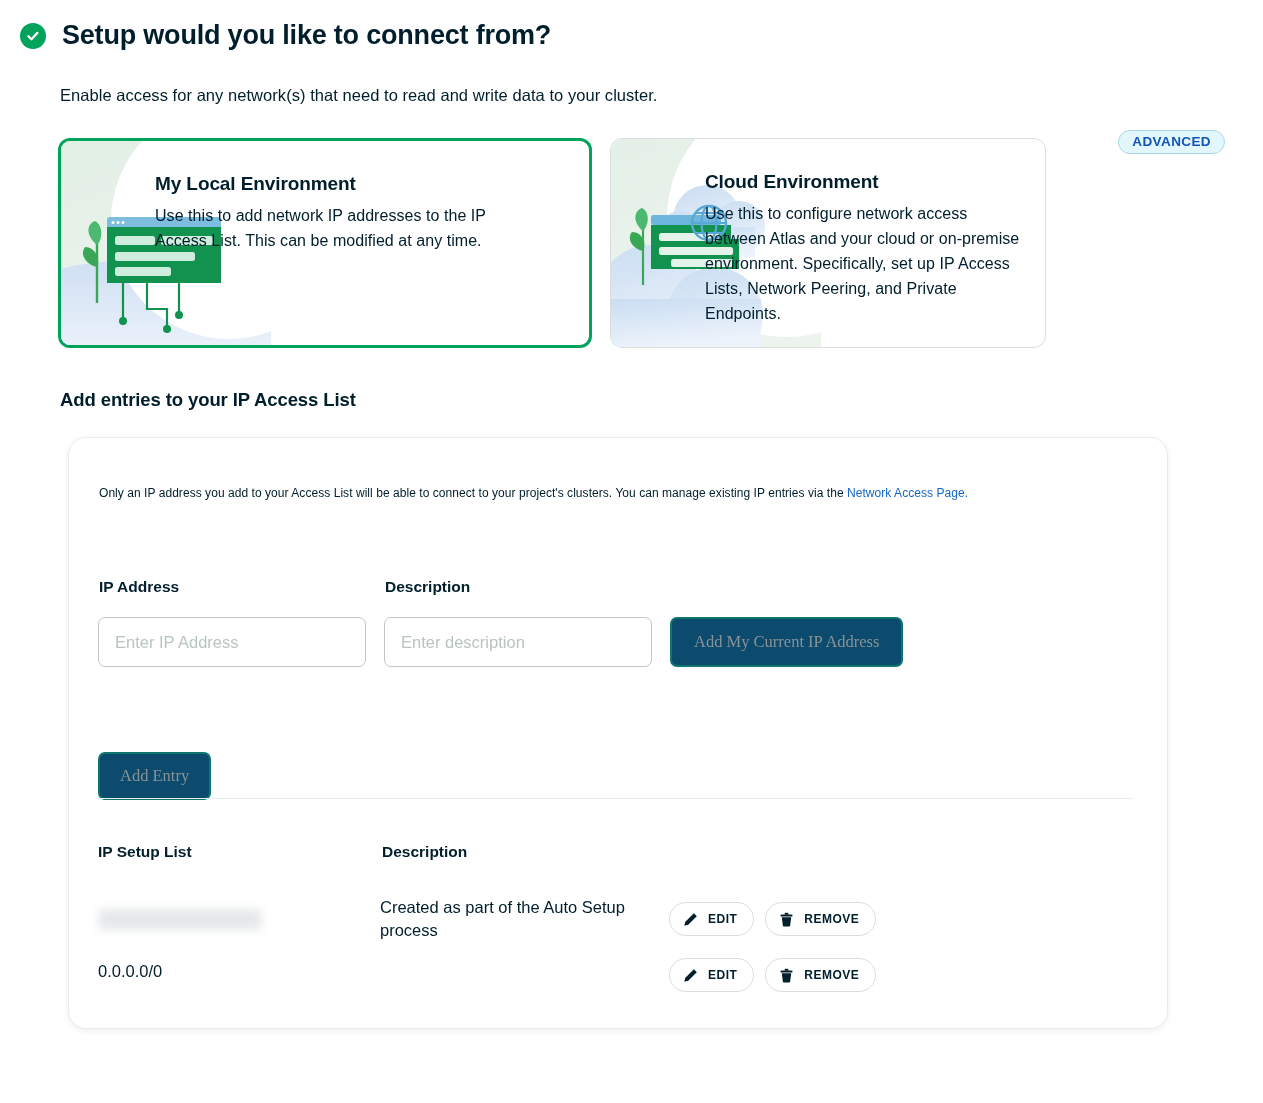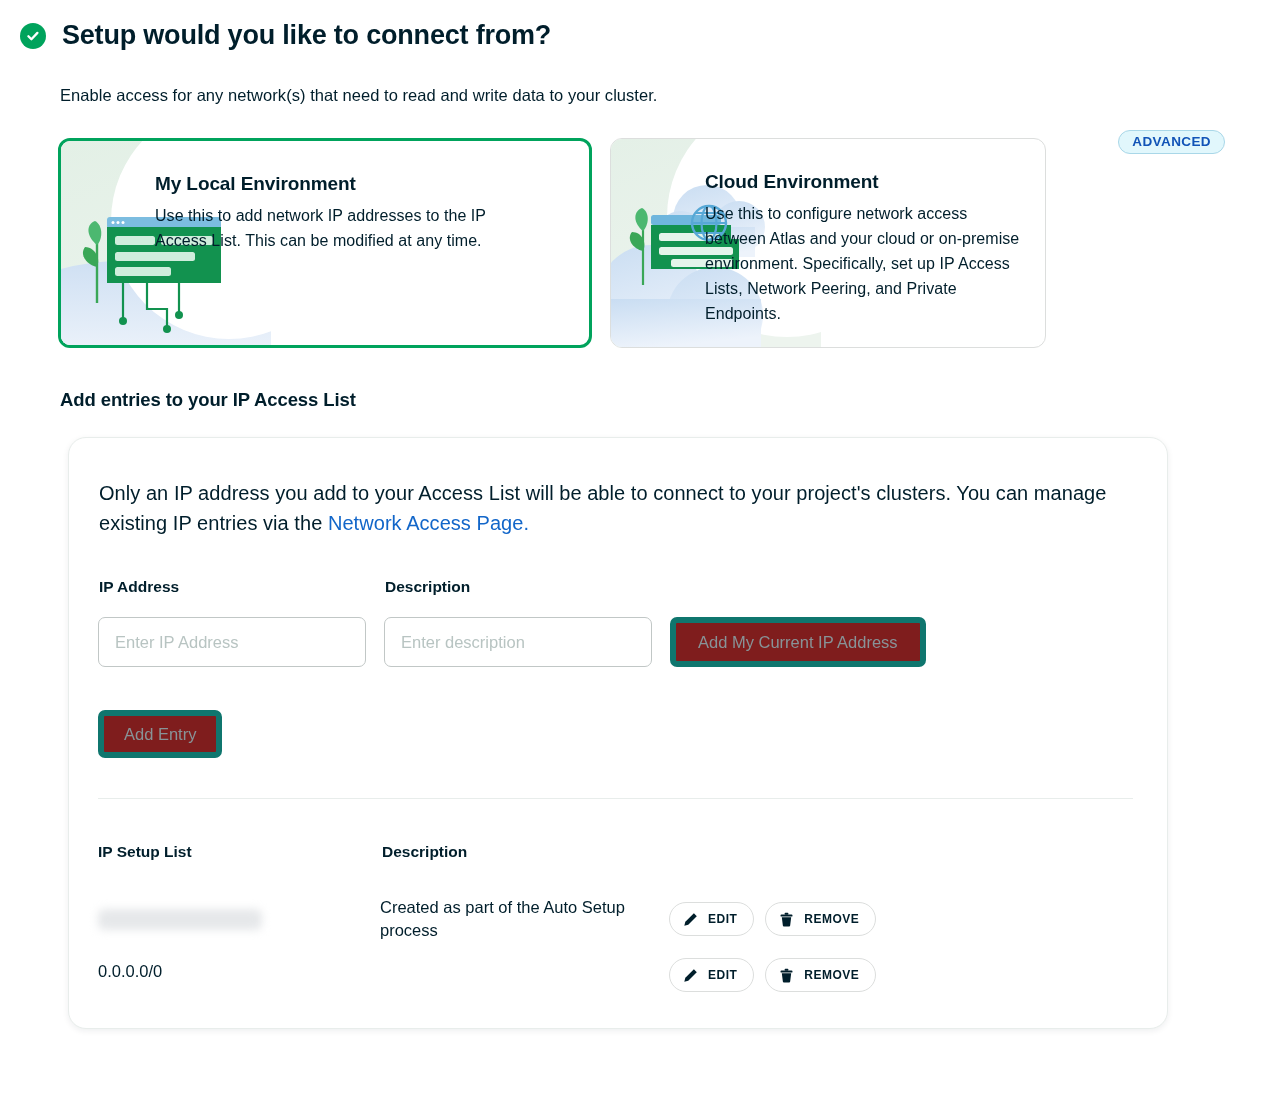--- a/index.html
+++ b/index.html
@@ -148,21 +148,21 @@
     border: 1px solid #e8edeb;
     border-radius: 18px;
     box-shadow: 0 2px 6px rgba(0,30,43,0.07);
     box-sizing: border-box;
   }
   .panel-note {
     position: absolute;
     left: 30px;
     top: 40px;
     width: 1035px;
-    font-size: 20px;
+    font-size: 12px;
     line-height: 30px;
     color: #001e2b;
     letter-spacing: 0.05px;
   }
   .panel-link {
     color: #1266c9;
     text-decoration: none;
   }
 
   
@@ -200,35 +200,35 @@
     box-sizing: border-box;
     padding: 0 16px;
     outline: none;
   }
   .txt-input::placeholter { color: #b8c4c2; }
   .txt-input::placeholder { color: #b8c4c2; }
   #ip-input { width: 268px; }
   #desc-input { width: 268px; }
 
   .btn-disabled {
-    font-family: Liberation Sans, sans-serif;
+    font-family: Liberation Serif, serif;
     font-size: 16.5px;
     color: #889397;
-    background: #7f1d1d;
-    border: 6px solid #0f766e;
+    background: #0c4a6e;
+    border: 2px solid #0f766e;
     border-radius: 7px;
     height: 50px;
     padding: 0 22px;
     cursor: default;
     box-sizing: border-box;
   }
   .add-entry-wrap {
     position: absolute;
     left: 98px;
-    top: 710px;
+    top: 752px;
   }
   #add-entry-btn {
     height: 48px;
     padding: 0 20px;
   }
 
   .divider {
     position: absolute;
     left: 98px;
     top: 798px;

